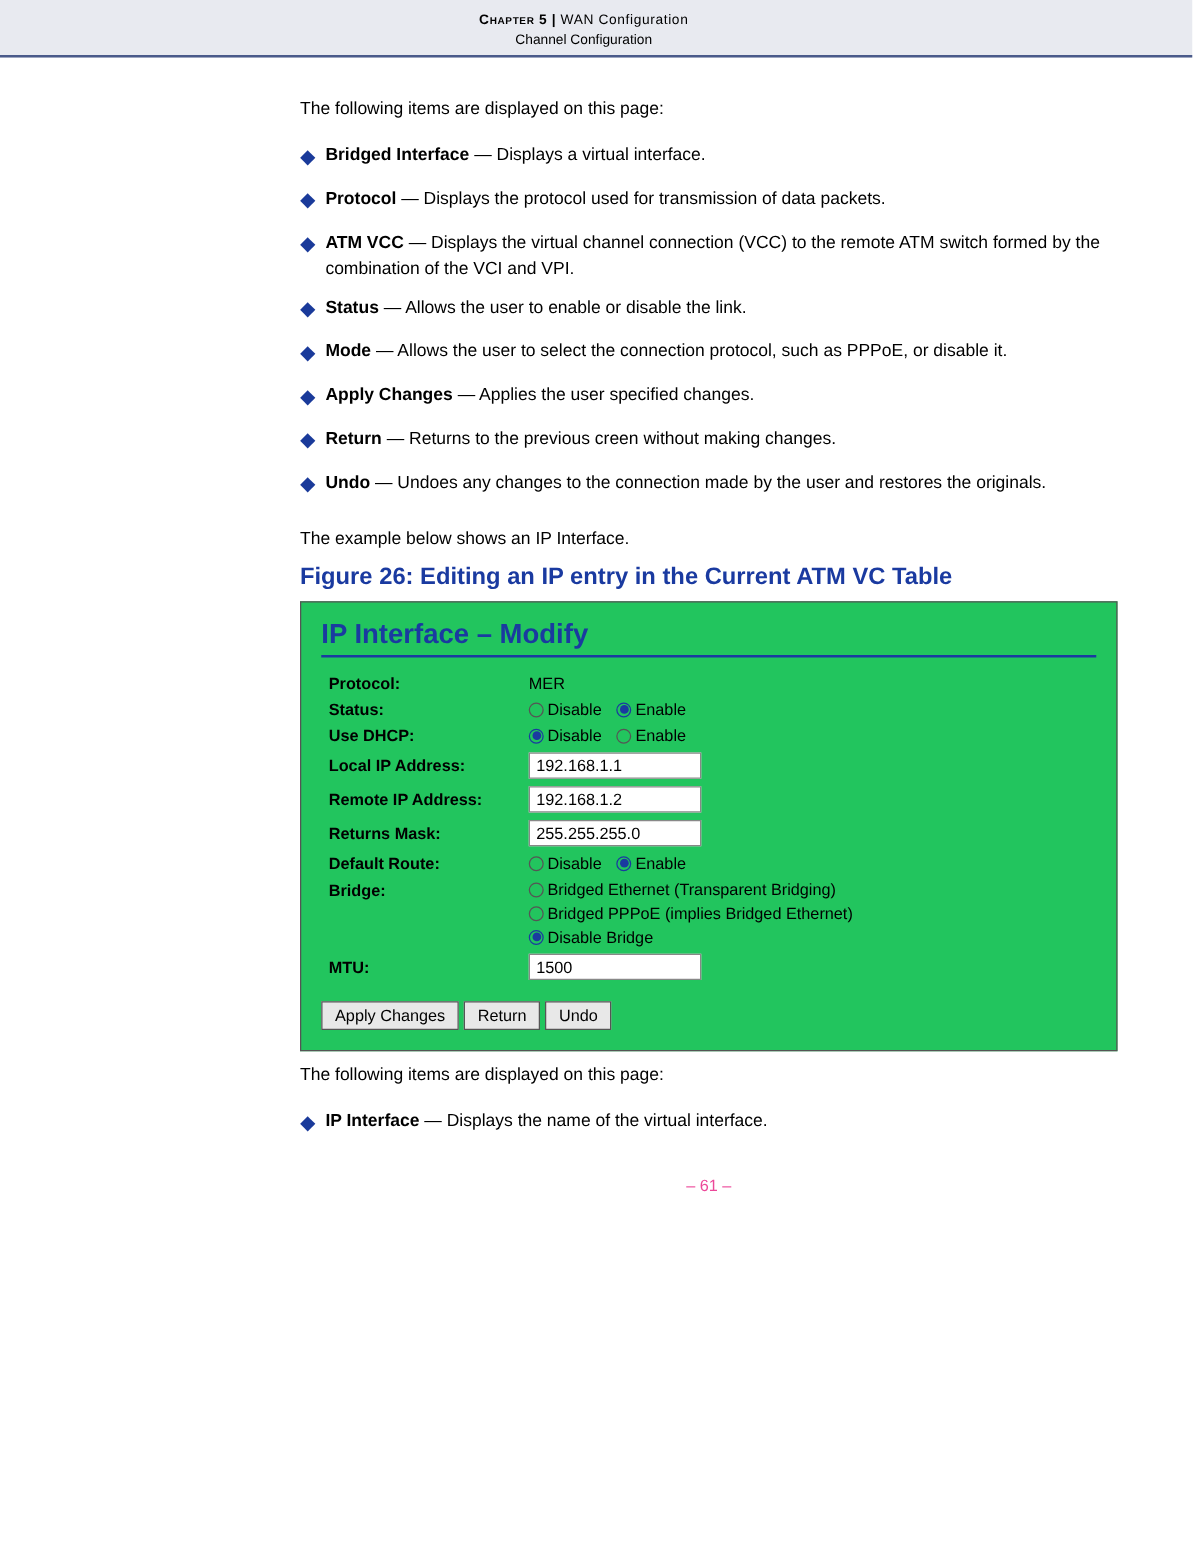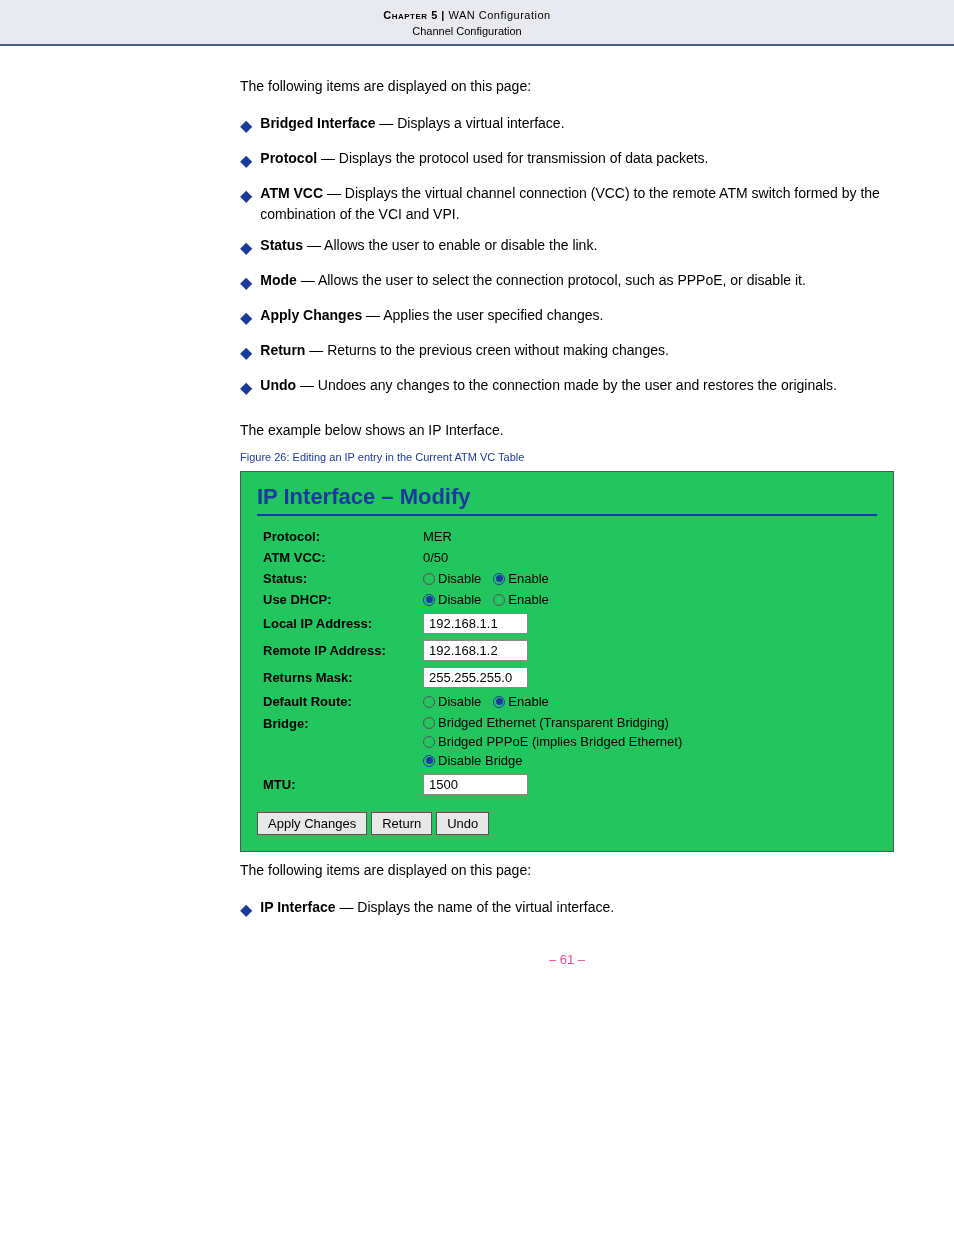--- a/index.html
+++ b/index.html
@@ -57,22 +57,22 @@
     .bullet-list li .term {
       font-weight: bold;
       margin-top: 16px;
     }
     .example-text {
       font-size: 14px;
       margin-bottom: 10px;
       line-height: 1.5;
     }
     .figure-caption {
-      font-size: 11px;
-      font-weight: normal;
+      font-size: 19px;
+      font-weight: bold;
       color: #1a3aa0;
       margin-bottom: 8px;
     }
     .figure-box {
       border: 1px solid #555;
       padding: 12px 16px 16px 16px;
       margin-bottom: 8px;
       background: #22c55e;
       max-width: 660px;
     }
@@ -130,21 +130,21 @@
       content: '';
       width: 7px;
       height: 7px;
       border-radius: 50%;
       background: #1a3aa0;
     }
     .text-input {
       border: 1px solid #888;
       padding: 2px 5px;
       font-size: 13px;
-      width: 105px;
+      width: 138px;
       background: #fff;
     }
     .bridge-options {
       display: flex;
       flex-direction: column;
       gap: 4px;
     }
     .form-buttons {
       margin-top: 14px;
       display: flex;
@@ -227,24 +227,20 @@
     <div class="form-title">IP Interface – Modify</div>
     <table class="form-table">
       <tbody>
 
 
         <tr>
           <td class="label">Protocol:</td>
           <td class="value">MER</td>
         </tr>
 
-        <tr>
-          <td class="label">ATM VCC:</td>
-          <td class="value">0/50</td>
-        </tr>
 
         <tr>
           <td class="label">Status:</td>
           <td class="value">
             <div class="radio-group">
               <label class="radio-item">
                 <span class="radio-circle"></span>
                 <span>Disable</span>
               </label>
               <label class="radio-item">

